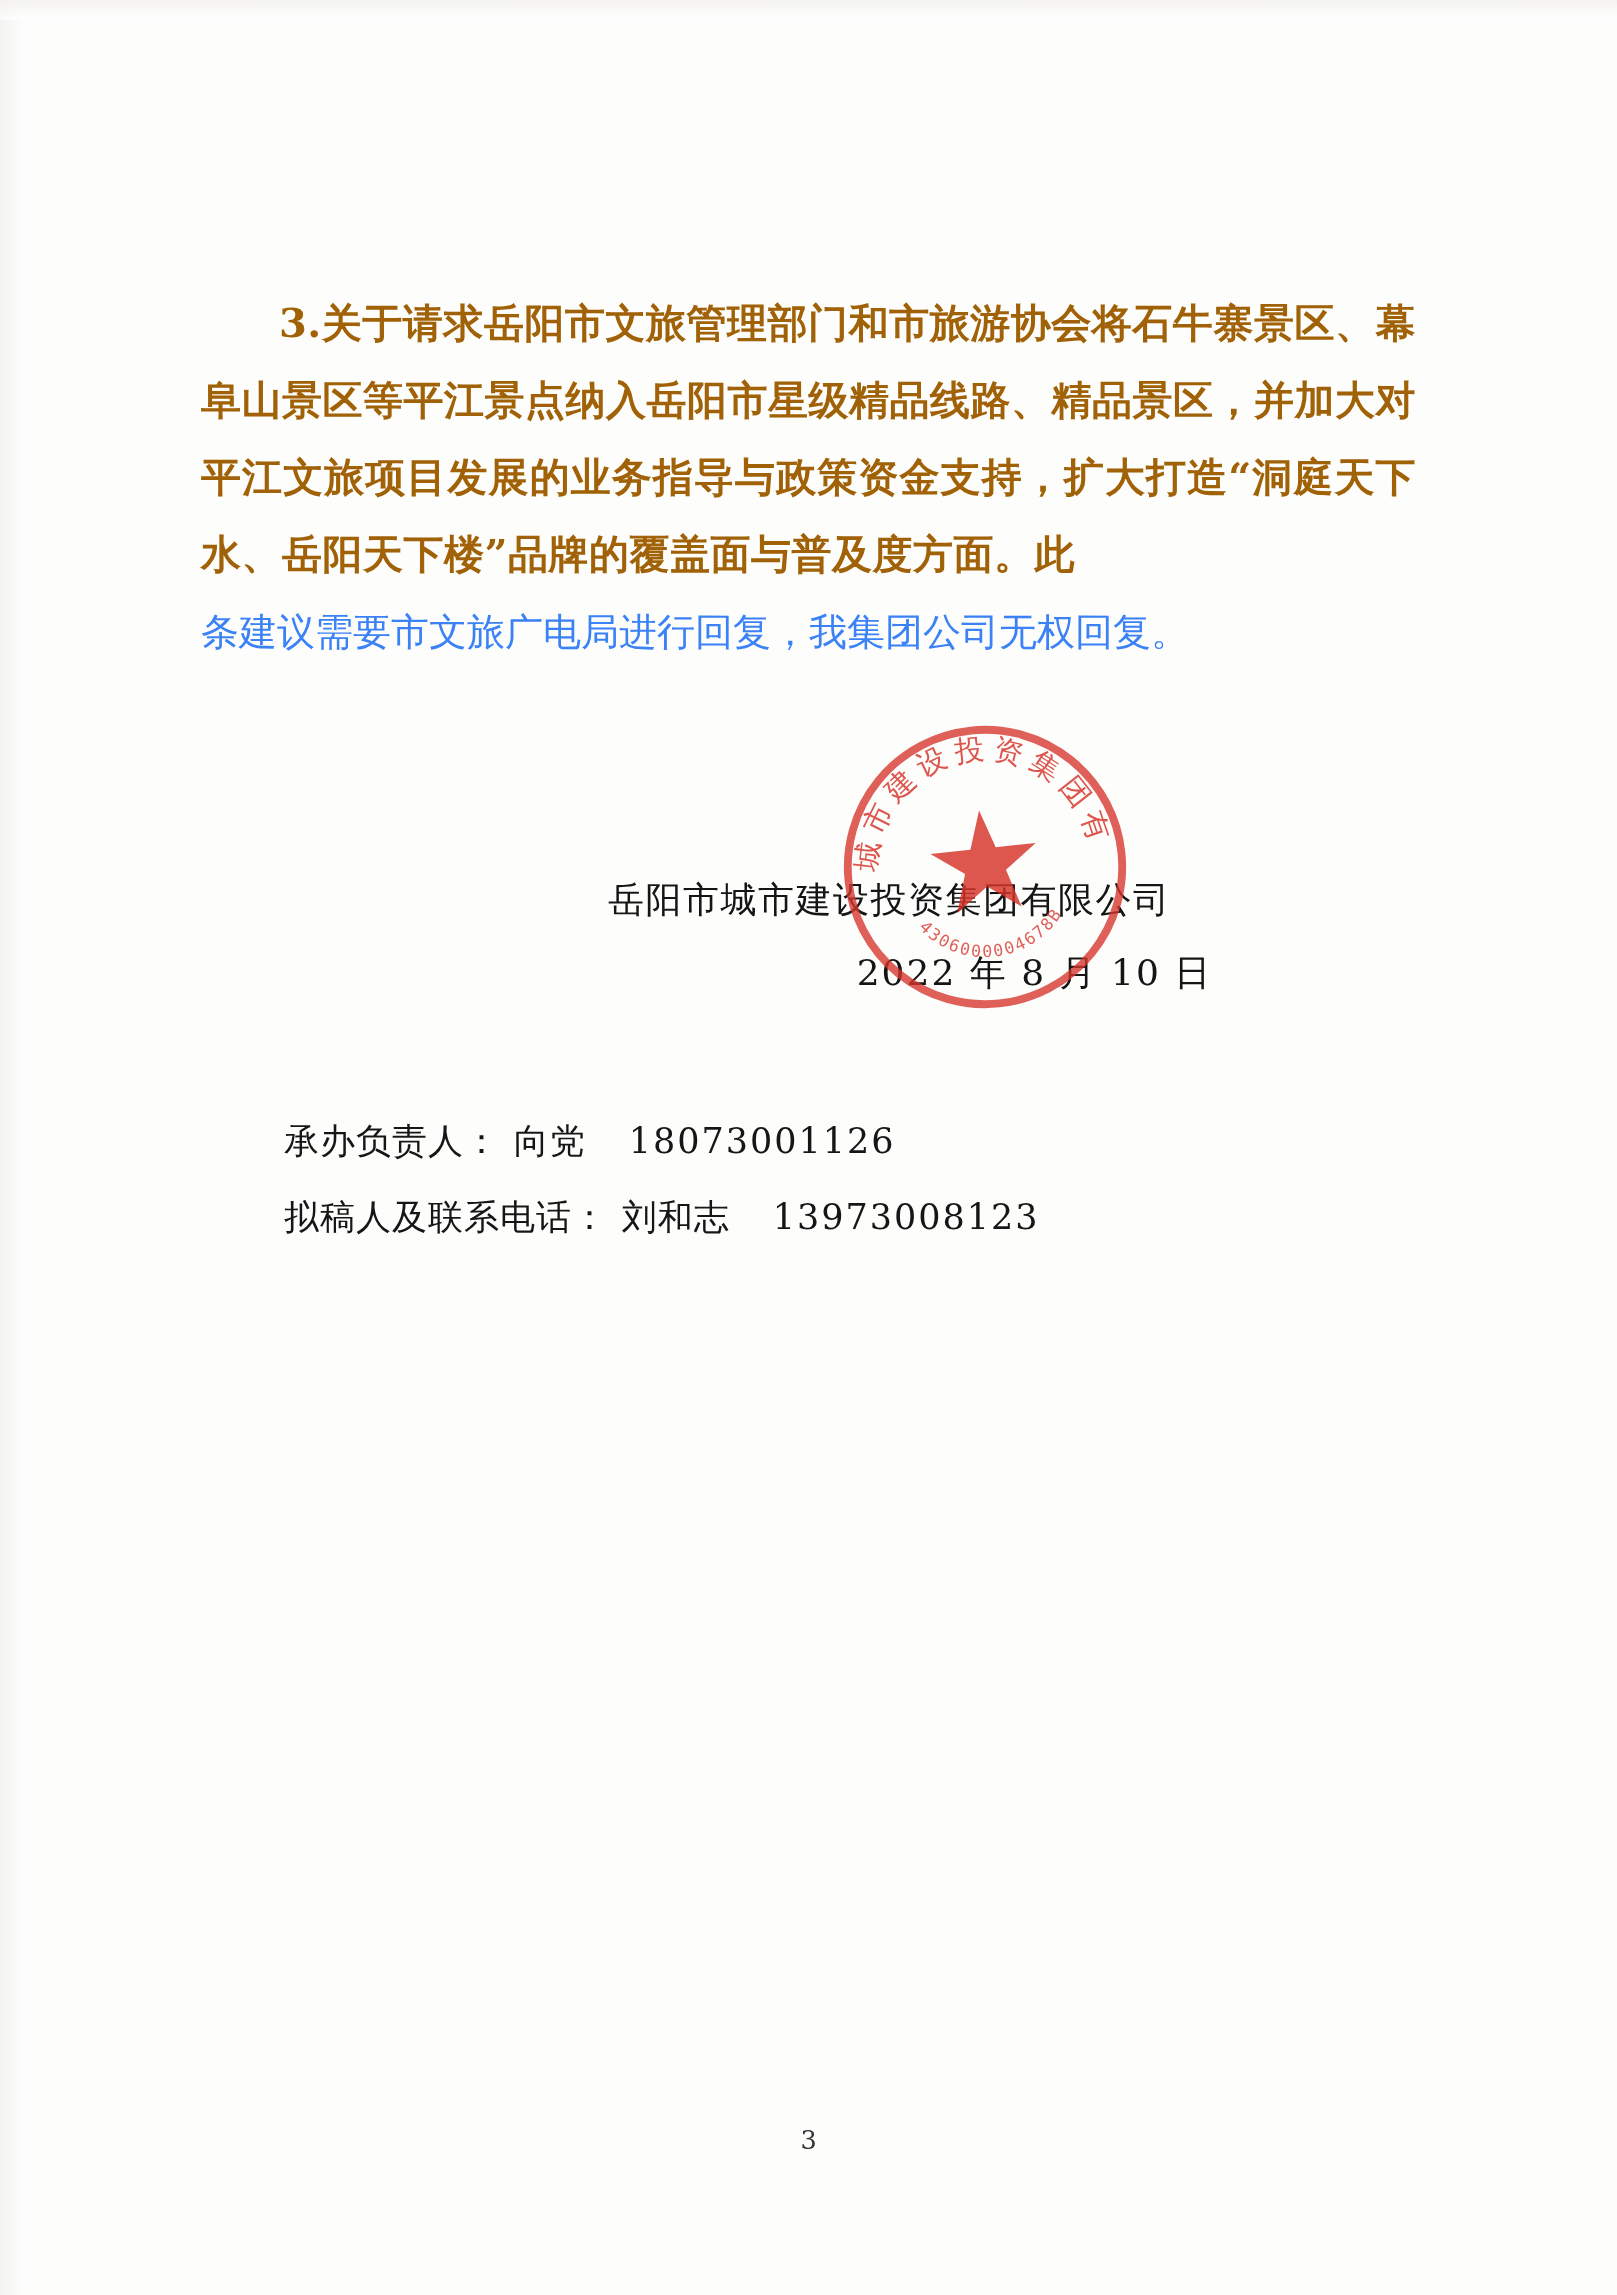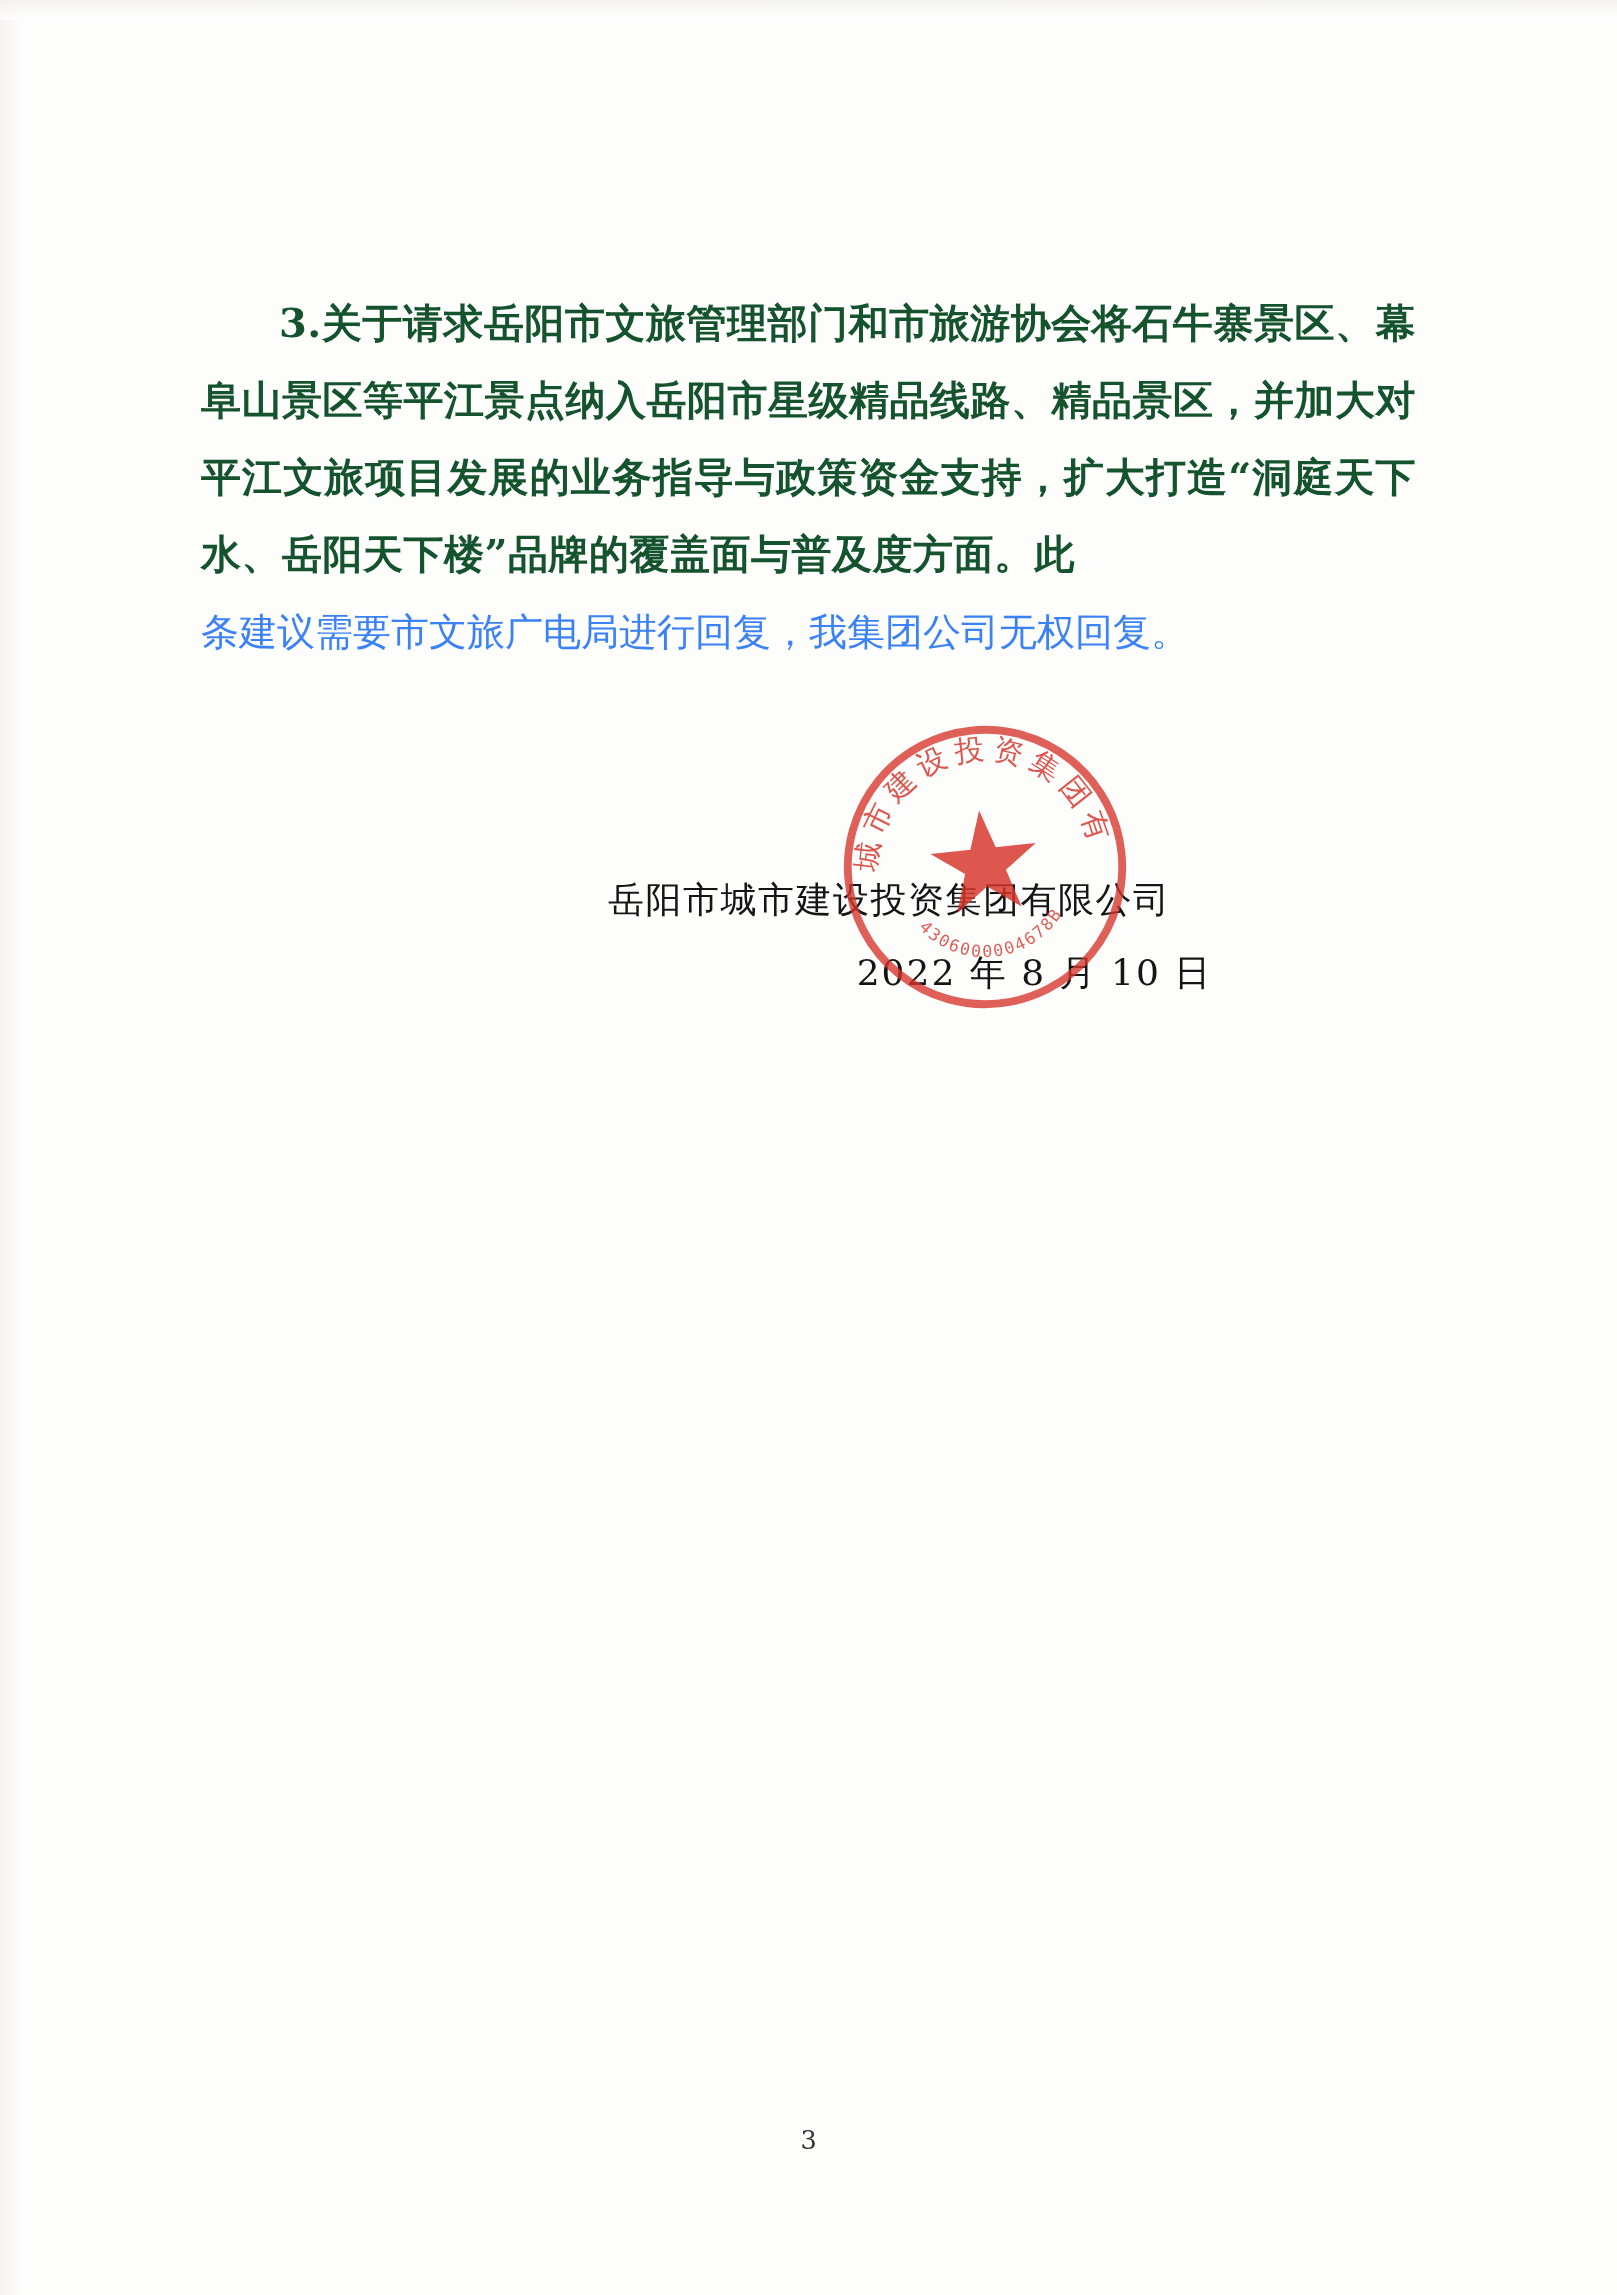--- a/index.html
+++ b/index.html
@@ -35,21 +35,21 @@
   }
 
   .body-text {
     position: absolute;
     left: 201px;
     top: 284px;
     width: 1215px;
     font-size: 40px;
     line-height: 77px;
     letter-spacing: 0.5px;
-    color: #14532d;
+    color: #a16207;
     text-align: justify;
     text-justify: inter-character;
     font-weight: 600;
   }
   .body-text .indent {
     display: inline-block;
     width: 78px;
   }
   .para-tail {
     position: absolute;
@@ -150,16 +150,24 @@
       <text font-family="DejaVu Serif, Liberation Serif, serif" font-size="30" fill="#d6352b" letter-spacing="7" opacity="0.9">
         <textPath href="#arcTop" startOffset="50%" text-anchor="middle">岳阳市城市建设投资集团有限公司</textPath>
       </text>
       <text font-family="DejaVu Sans Mono, Liberation Mono, monospace" font-size="17" fill="#d6352b" letter-spacing="2" opacity="0.85">
         <textPath href="#arcBottom" startOffset="50%" text-anchor="middle">4306000004678B</textPath>
       </text>
       <polygon points="150,92 163,131 204,131 171,155 183,194 150,170 117,194 129,155 96,131 137,131" fill="#d6352b" opacity="0.9"></polygon>
     </svg>
   </div>
 
+  <div class="contact-block">
+    <div class="contact-line">
+      <span>承办负责人：</span><span class="name">向党</span><span class="phone">18073001126</span>
+    </div>
+    <div class="contact-line">
+      <span>拟稿人及联系电话：</span><span class="name">刘和志</span><span class="phone">13973008123</span>
+    </div>
+  </div>
 
   <div class="page-number">3</div>
 </div>
 
 
 </body></html>

